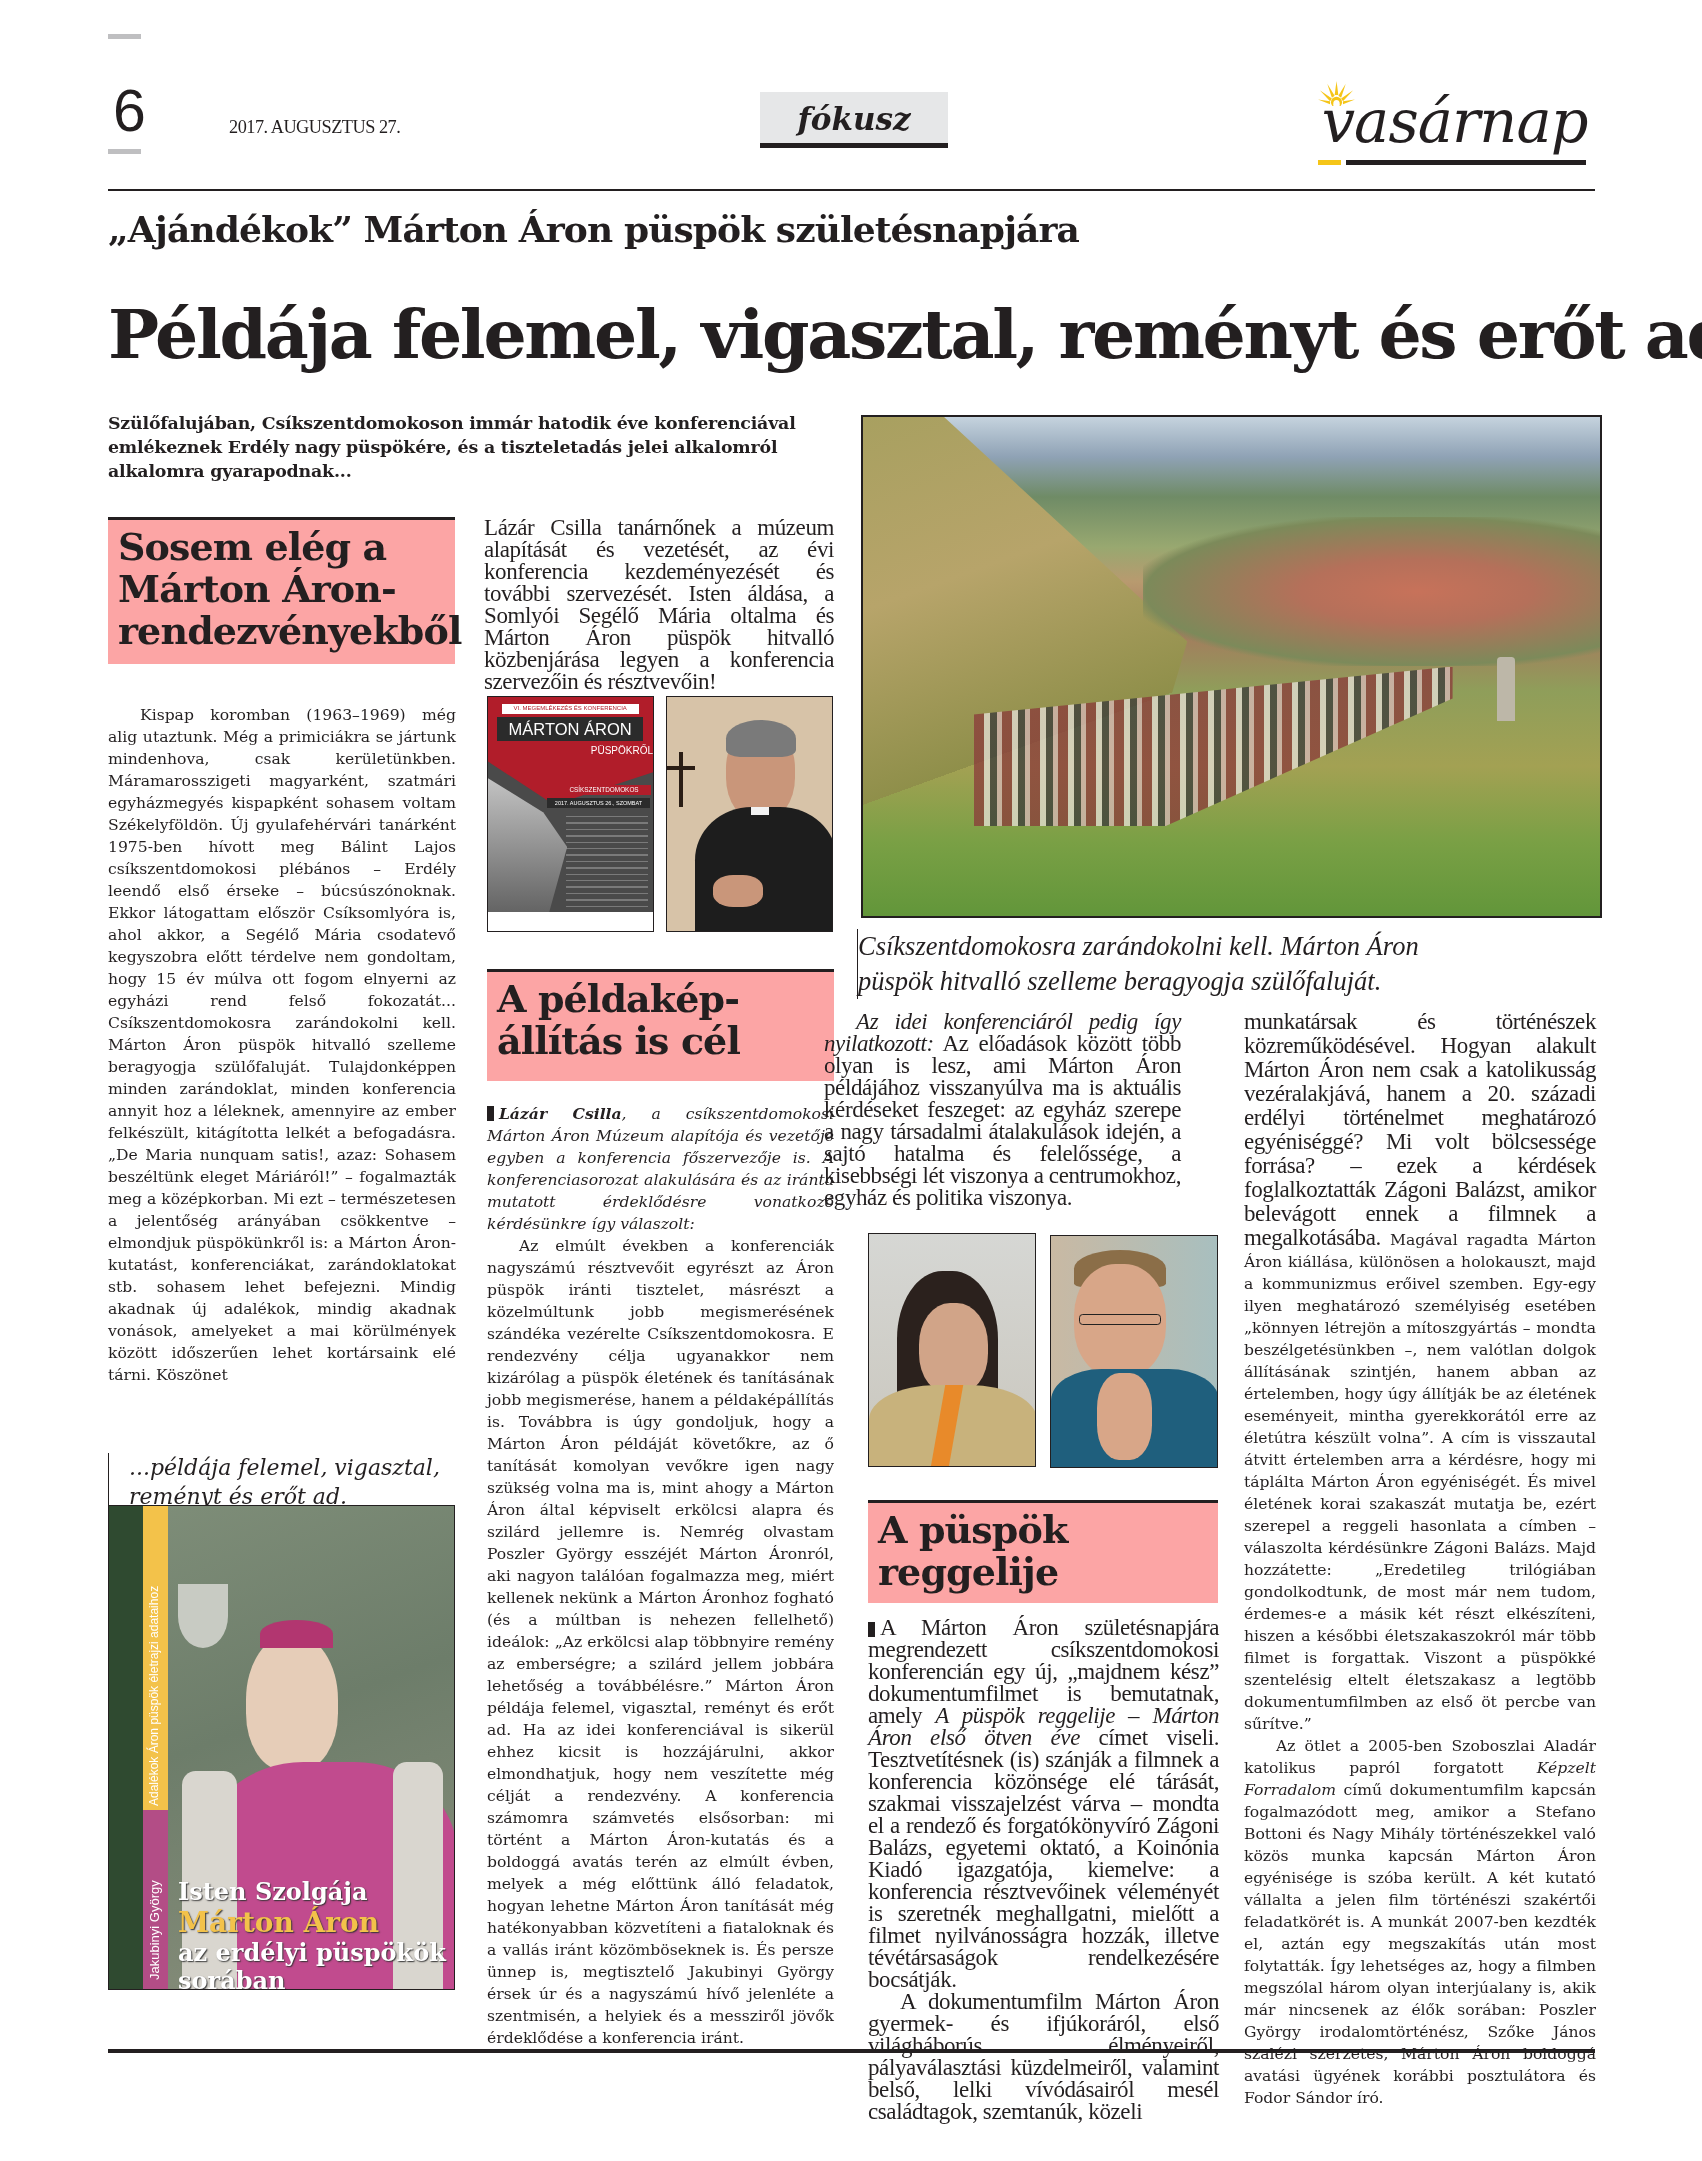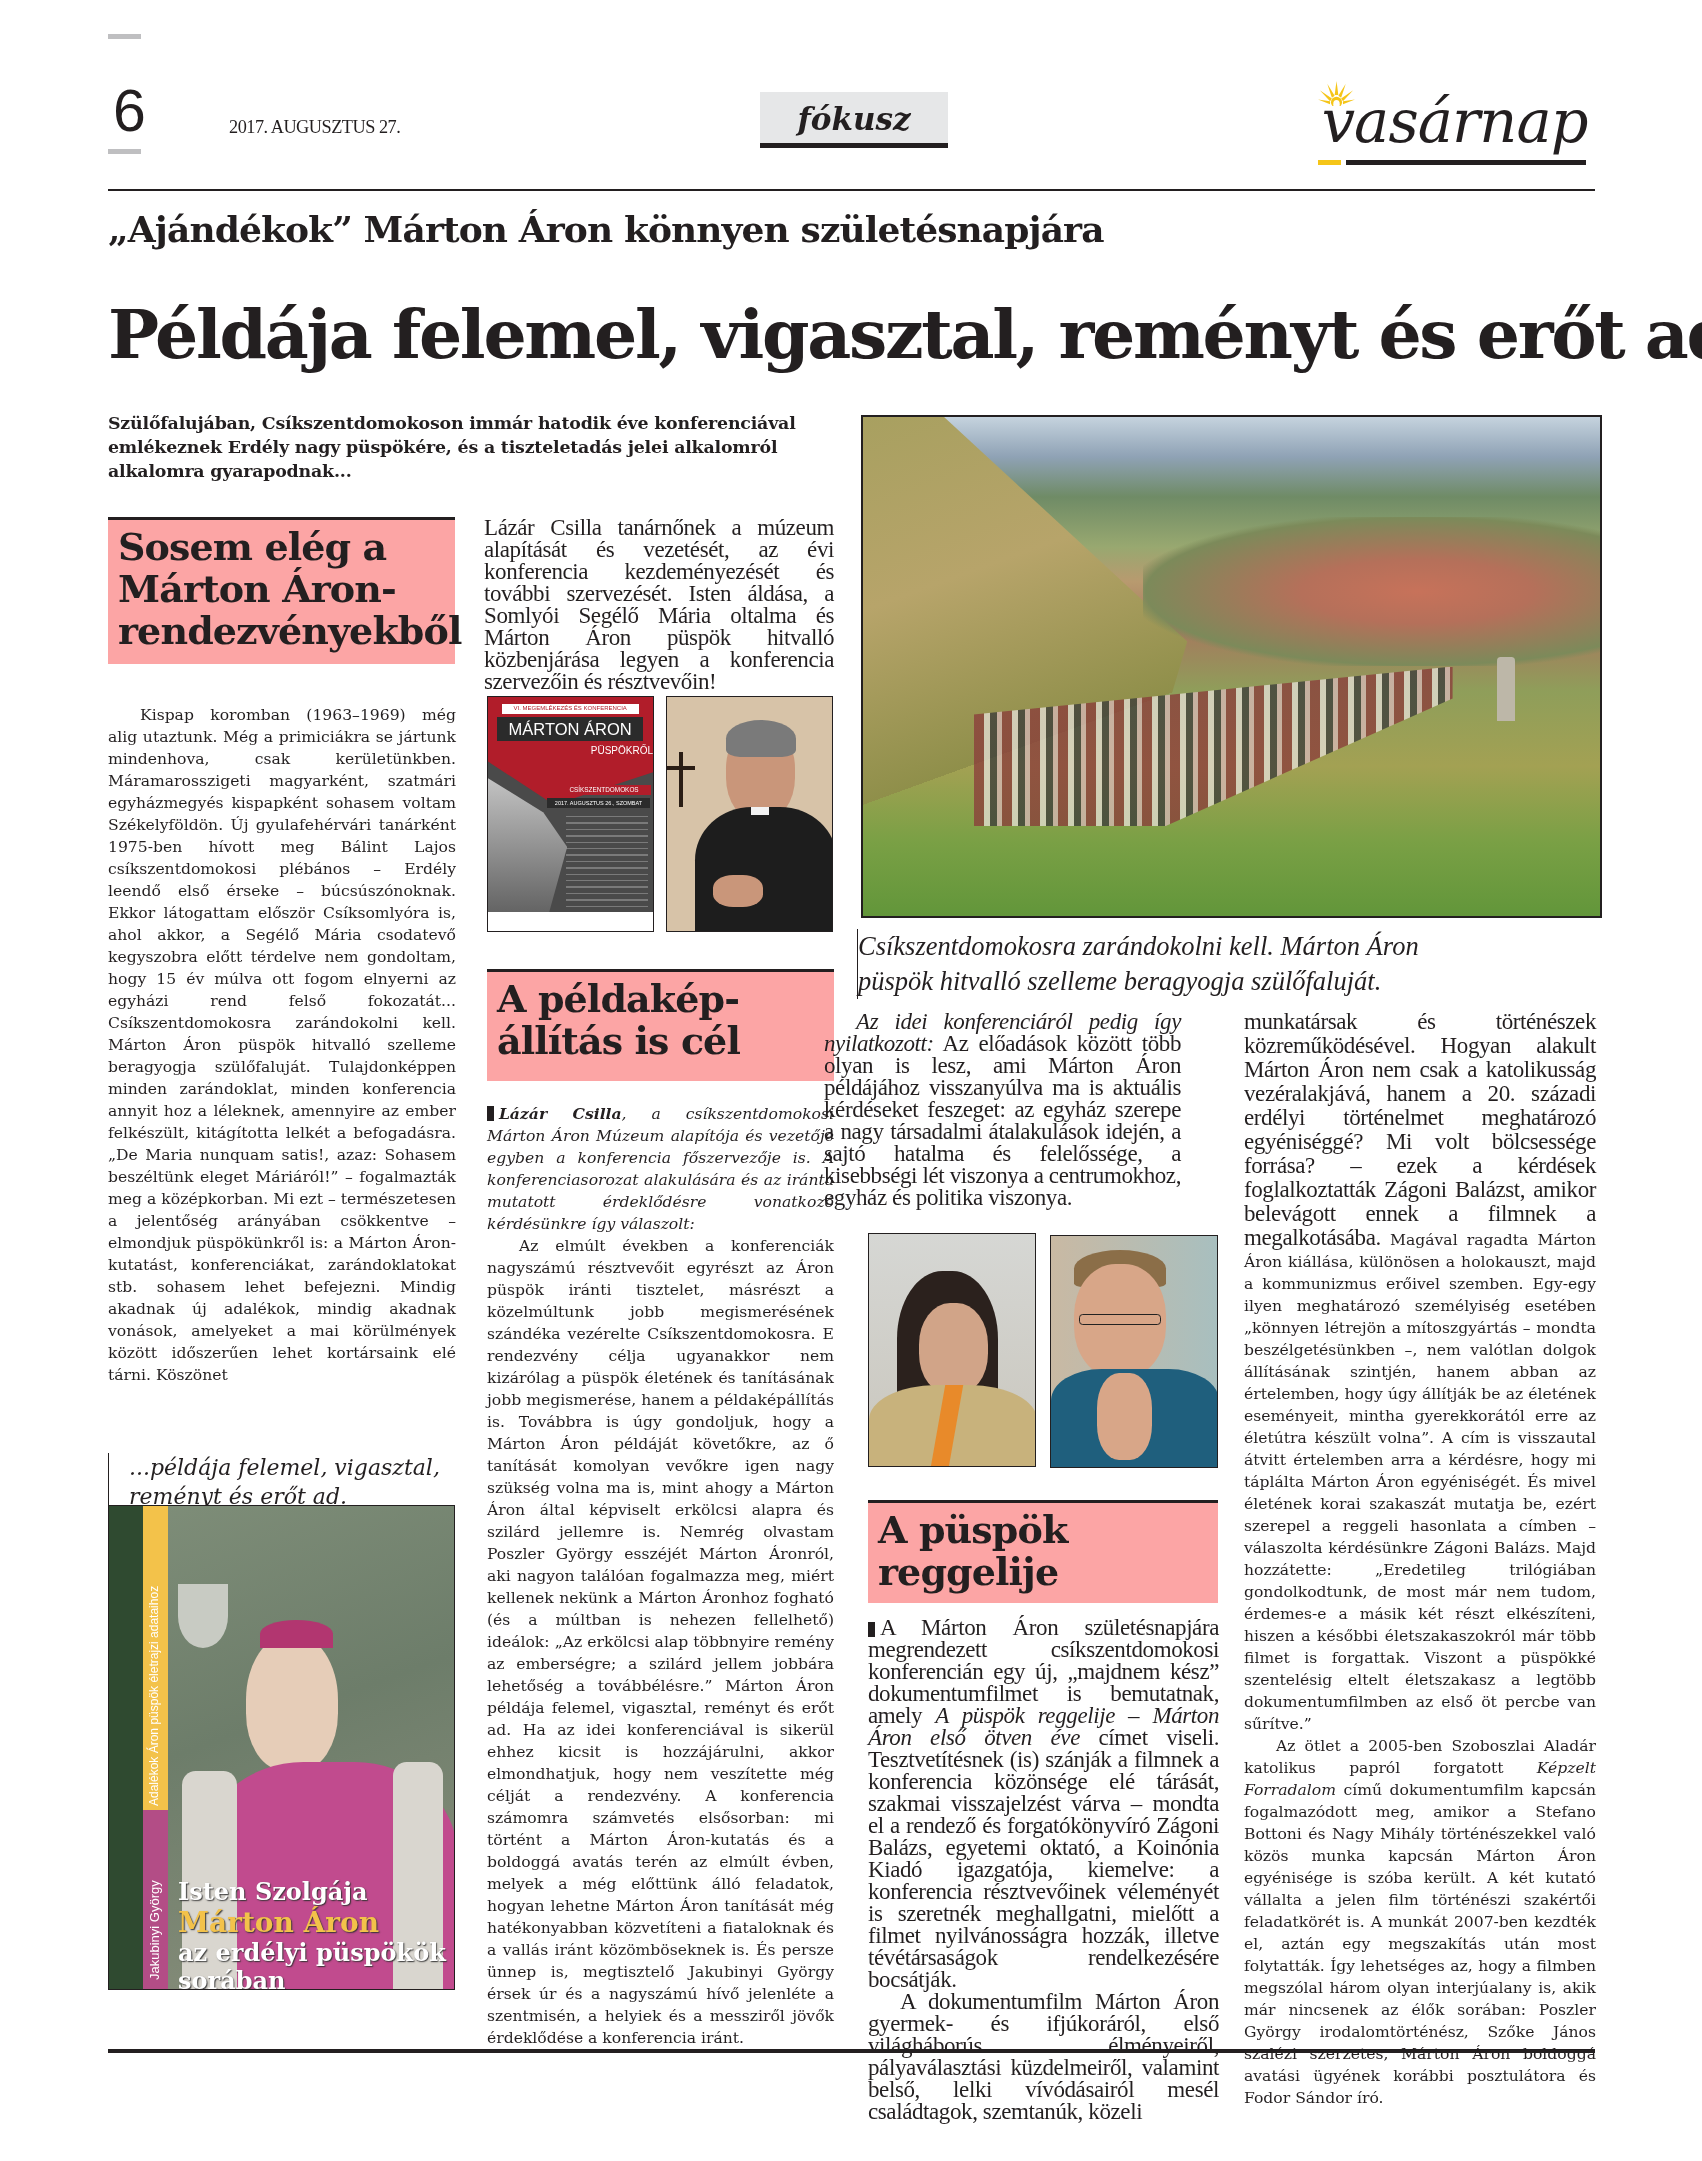--- a/index.html
+++ b/index.html
@@ -61,21 +61,21 @@
     </g>
     <ellipse cx="40" cy="50" rx="7" ry="9" fill="#fff"></ellipse>
   </svg>
   <div class="logo-text">vasárnap</div>
   <div class="logo-under-yellow"></div>
   <div class="logo-underline"></div>
 </div>
 
 <div class="top-rule"></div>
 
-<div class="kicker">„Ajándékok” Márton Áron könnyen születésnapjára</div>
+<div class="kicker">„Ajándékok” Márton Áron püspök születésnapjára</div>
 <h1 class="headline" style="margin:0">Példája felemel, vigasztal, reményt és erőt ad</h1>
 <div class="lead">Szülőfalujában, Csíkszentdomokoson immár hatodik éve konferenciával emlékeznek Erdély nagy püspökére, és a tiszteletadás jelei alkalomról alkalomra gyarapodnak...</div>
 
 <div class="sec-box" style="left:108px;top:517px;width:347px;height:147px;">
   <h2>Sosem elég a Márton Áron-rendezvényekből</h2>
 </div>
 
 <div class="col" style="left:108px;top:704px;width:348px;">
   <p class="ind">Kispap koromban (1963–1969) még alig utaztunk. Még a primiciákra se jártunk mindenhova, csak kerületünkben. Máramarosszigeti magyarként, szatmári egyházmegyés kispapként sohasem voltam Székelyföldön. Új gyulafehérvári tanárként 1975-ben hívott meg Bálint Lajos csíkszentdomokosi plébános – Erdély leendő első érseke – búcsúszónoknak. Ekkor látogattam először Csíksomlyóra is, ahol akkor, a Segélő Mária csodatevő kegyszobra előtt térdelve nem gondoltam, hogy 15 év múlva ott fogom elnyerni az egyházi rend felső fokozatát... Csíkszentdomokosra zarándokolni kell. Márton Áron püspök hitvalló szelleme beragyogja szülőfaluját. Tulajdonképpen minden zarándoklat, minden konferencia annyit hoz a léleknek, amennyire az ember felkészült, kitágította lelkét a befogadásra. „De Maria nunquam satis!, azaz: Sohasem beszéltünk eleget Máriáról!” – fogalmazták meg a középkorban. Mi ezt – természetesen a jelentőség arányában csökkentve – elmondjuk püspökünkről is: a Márton Áron-kutatást, konferenciákat, zarándoklatokat stb. sohasem lehet befejezni. Mindig akadnak új adalékok, mindig akadnak vonások, amelyeket a mai körülmények között időszerűen lehet kortársaink elé tárni. Köszönet</p>
 </div>

